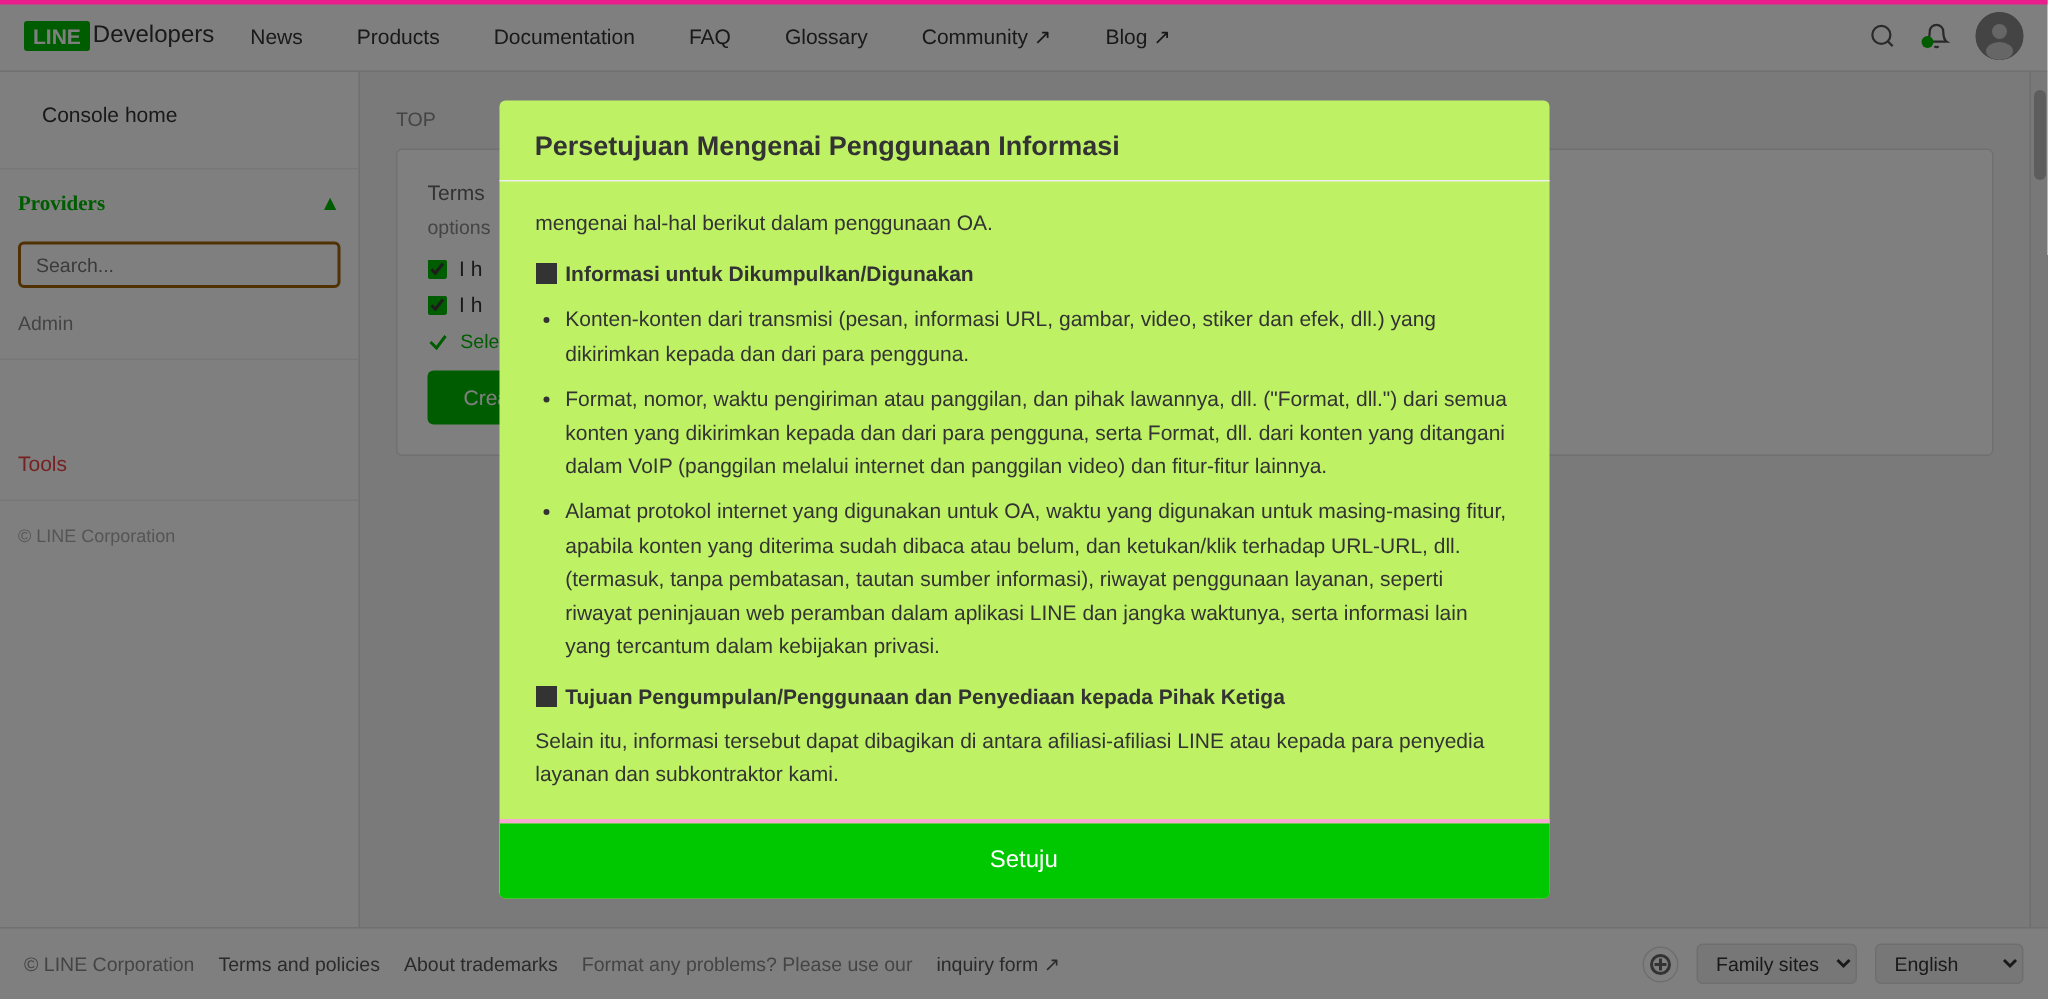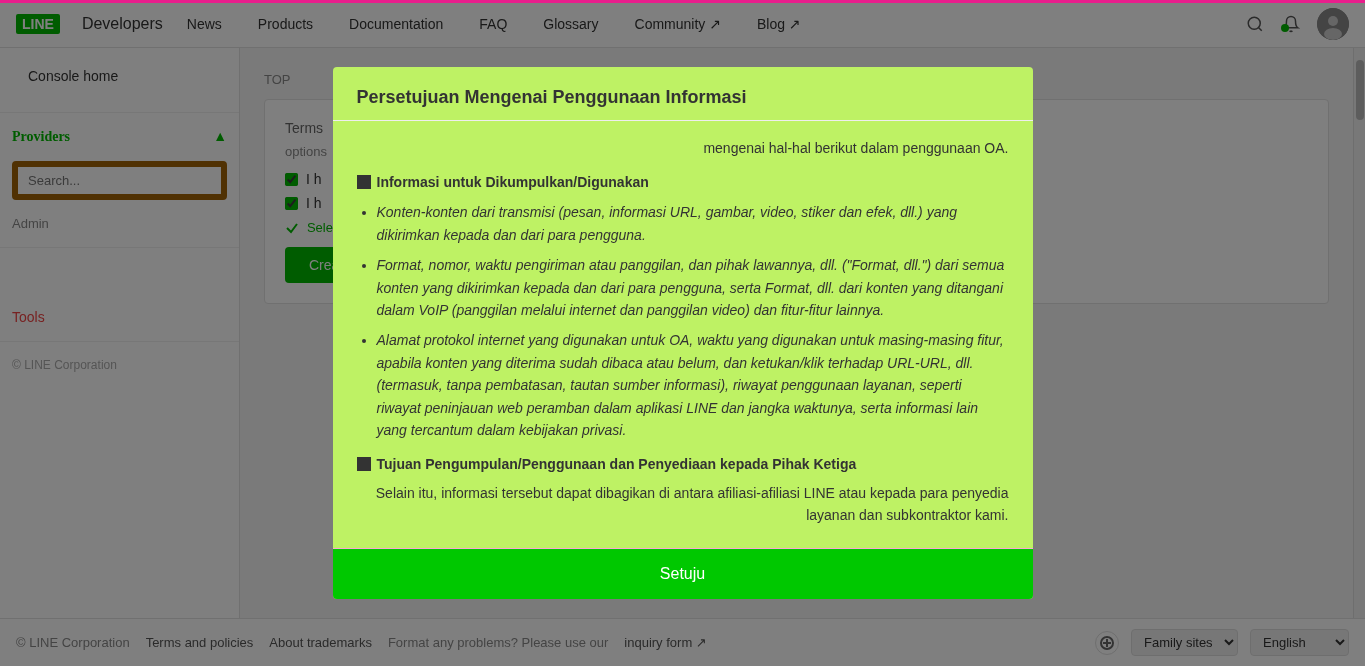--- a/index.html
+++ b/index.html
@@ -13,21 +13,21 @@
       display: flex;
       align-items: center;
       padding: 0 16px;
       position: fixed;
       top: 0; left: 0; right: 0;
       z-index: 100;
     }
     .top-nav-logo {
       display: flex;
       align-items: center;
-      gap: 22px;
+      gap: 2px;
       margin-right: 24px;
     }
     .line-logo {
       background: #00b900;
       color: #fff;
       font-weight: 900;
       font-size: 14px;
       padding: 2px 6px;
       border-radius: 2px;
     }
@@ -104,21 +104,21 @@
       justify-content: space-between;
       padding: 8px 12px;
       cursor: pointer;
       color: #00b900;
       font-weight: 600;
       font-family: Liberation Serif, serif;
     }
     .search-box {
       margin: 8px 12px;
       padding: 6px 10px;
-      border: 6px solid #a16207;
+      border: 2px solid #a16207;
       border-radius: 4px;
       font-size: 13px;
       width: calc(100% - 24px);
       color: #999;
     }
     .sidebar-admin {
       padding: 8px 12px;
       font-size: 13px;
       color: #888;
     }
@@ -240,39 +240,37 @@
       flex: 1;
       overflow-y: auto;
       padding: 16px 24px;
       font-size: 14px;
       line-height: 1.6;
       color: #333;
       max-height: 460px;
     }
     .modal-body p {
       margin-bottom: 10px;
-      text-align: right;
     }
     .modal-body ul {
       margin: 8px 0 8px 20px;
     }
     .modal-body ul li {
       margin-bottom: 8px;
-      font-style: italic;
     }
     .modal-body .section-title {
       font-weight: 700;
       display: flex;
       align-items: center;
       gap: 6px;
       margin: 12px 0 6px;
     }
     .modal-footer {
       padding: 0;
-      border-top: 1px solid #f9a8d4;
+      border-top: 3px solid #f9a8d4;
     }
     .modal-agree-btn {
       width: 100%;
       background: #00c800;
       color: #fff;
       border: none;
       padding: 16px;
       font-size: 16px;
       font-weight: 500;
       cursor: pointer;

